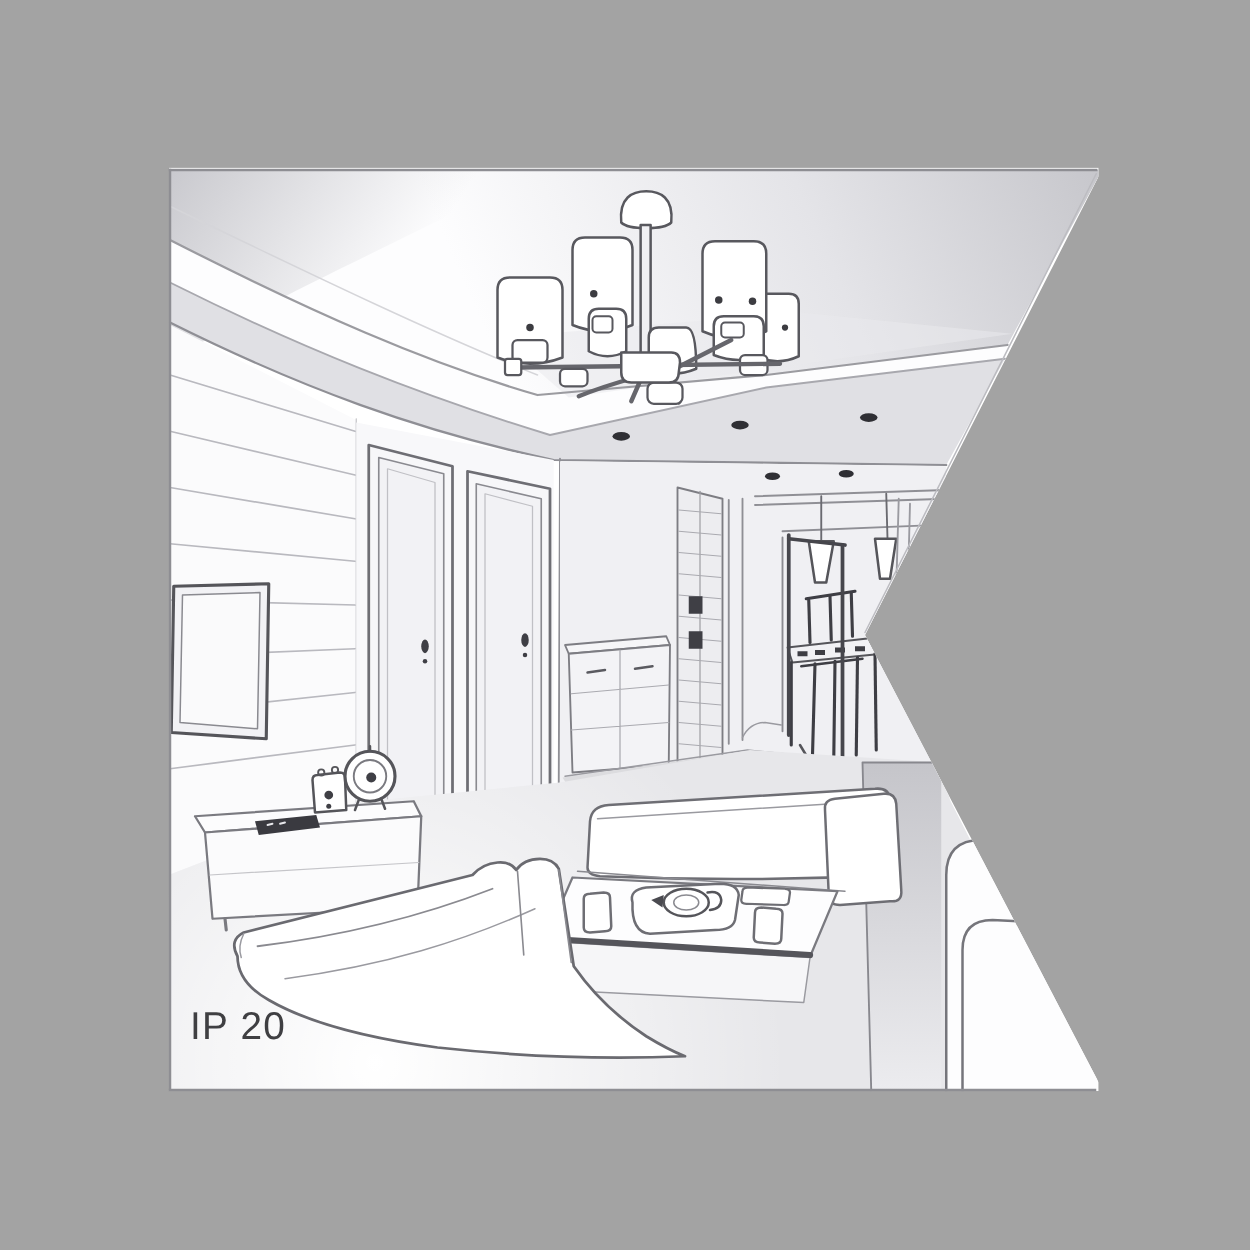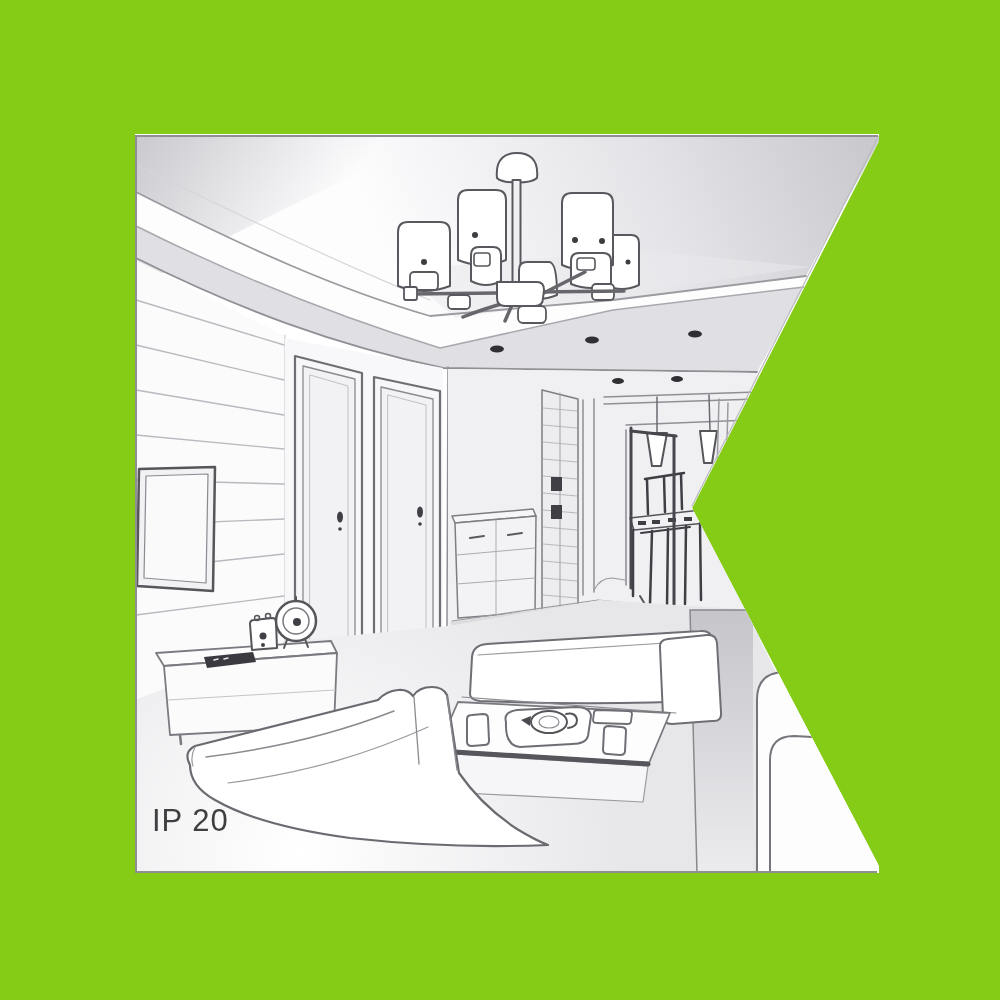--- a/index.html
+++ b/index.html
@@ -1,16 +1,16 @@
 <!DOCTYPE html>
 <html><head>
 <meta charset="utf-8">
 <style>
   html,body{margin:0;padding:0;background:#ffffff;}
-  .stage{position:relative;width:1000px;height:1000px;background:#84cc16;overflow:hidden;
+  .stage{position:relative;width:1000px;height:1000px;background:#a3a3a3;overflow:hidden;
          font-family:"Liberation Sans", sans-serif;}
   .stage svg{position:absolute;left:0;top:0;}
   .ip-label{position:absolute;left:152px;top:803px;font-size:31px;font-weight:500;
             letter-spacing:1px;color:#3f3f42;font-family:"Liberation Sans", sans-serif;}
 </style>
 </head>
 <body>
 
 <div class="stage">
 <svg width="1000" height="1000" viewBox="0 0 1000 1000">

